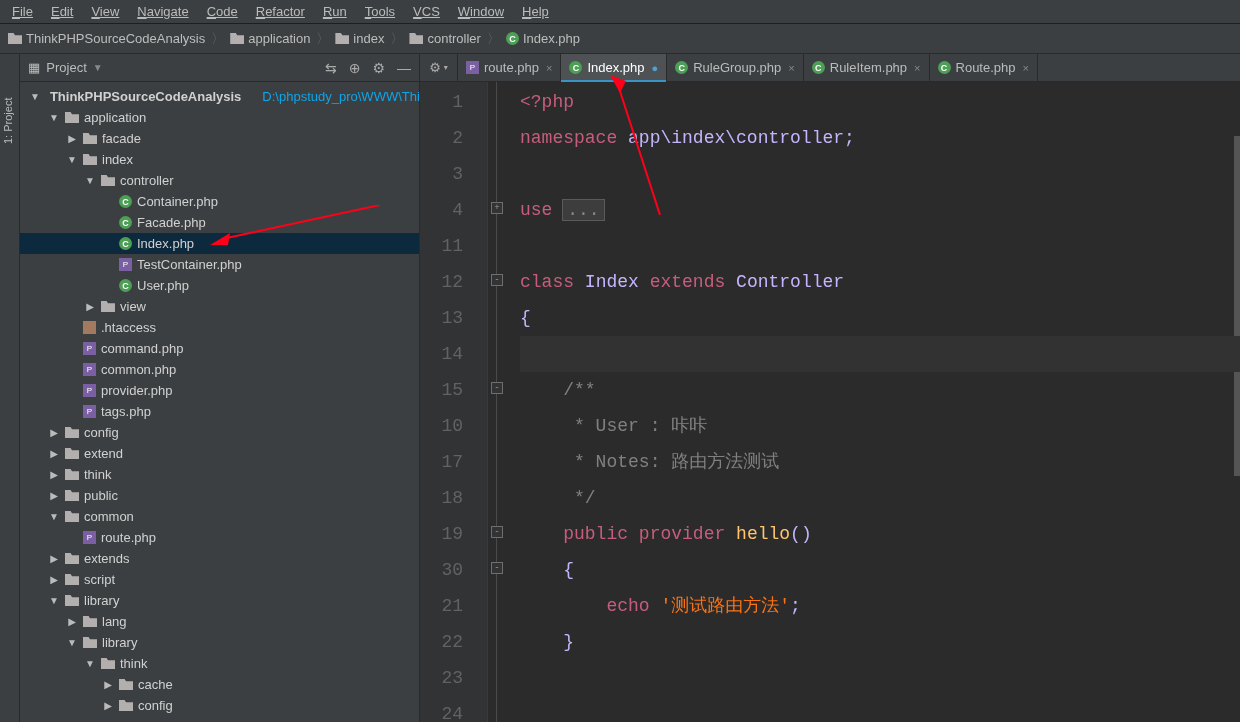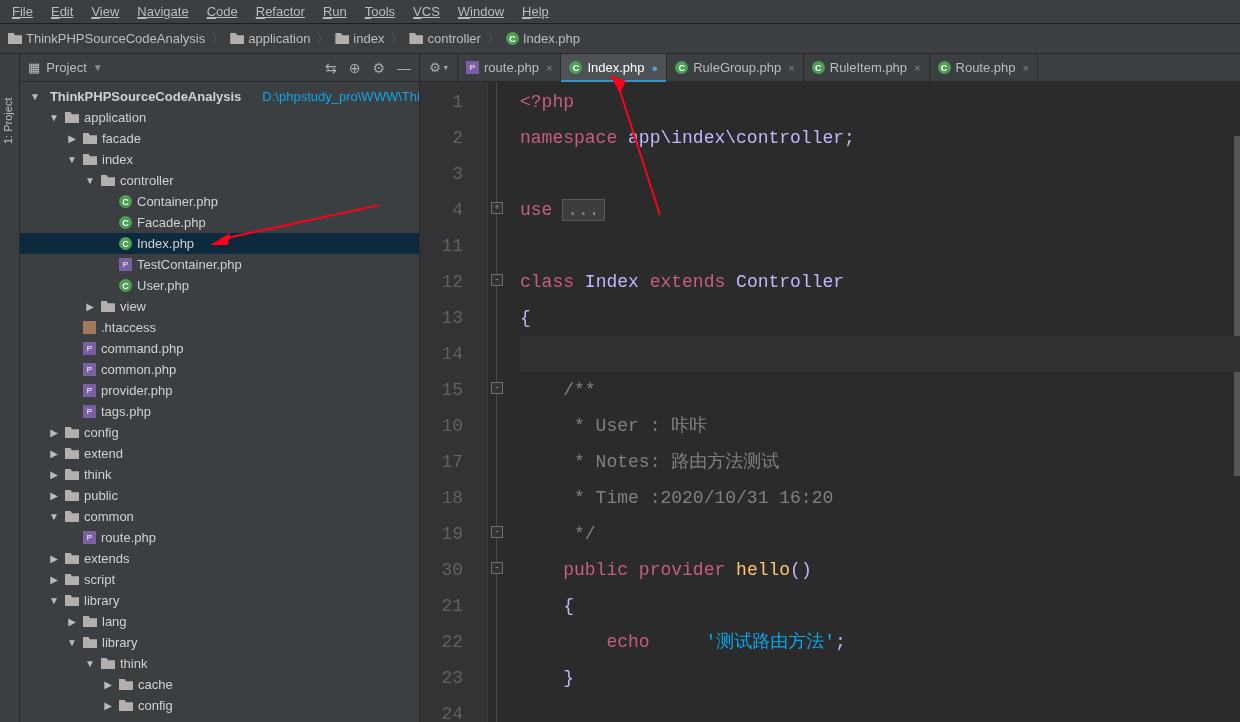--- a/index.html
+++ b/index.html
@@ -54,21 +54,21 @@
   .code-area { flex: 1; display: flex; font-family: Consolas, "Courier New", monospace; font-size: 18px; line-height: 36px; overflow: hidden; position: relative; }
   .gutter { width: 68px; background: #313335; color: #606366; text-align: right; padding-right: 24px; padding-top: 2px; border-right: 1px solid #3a3a3a; }
   .gutter div { height: 36px; }
   .foldcol { width: 18px; background: #2b2b2b; position: relative; }
   .foldcol .vline { position:absolute; left:8px; top:0; bottom:0; width:1px; background:#4a4a4a; }
   .foldcol .mark { position:absolute; left:3px; width:12px; height:12px; border:1px solid #6e6e6e; background:#313335; font-size:9px; line-height:10px; text-align:center; color:#9a9a9a; }
   .code { flex: 1; padding-left: 14px; padding-top: 2px; position: relative; }
   .code-line { height: 36px; white-space: pre; }
   .code-line.current { background: #323232; } 
   .kw-pink { color: #c75d7e; }
-  .kw-green { color: #0ea5e9; margin-left: 45px; }
+  .kw-green { color: #f97316; }
   .kw-gray { color: #808080; }
   .kw-white { color: #c4b5fd; }
   .kw-yellow { color: #ffc66d; }
   .fold-box { background:#3d3d3d; outline:1px solid #5a5a5a; padding:0 4px; color:#888; }
 
   
   .annot { position:absolute; pointer-events:none; }
   .arrow1 { left:610px; top:75px; width:60px; height:140px; }
   .arrow2 { left:210px; top:205px; width:170px; height:40px; }
   .annot line { stroke:#ff0019; stroke-width:2; }
@@ -361,21 +361,20 @@
           <div class="code-line"><span class="kw-pink">namespace</span> <span class="kw-white">app\index\controller;</span></div>
           <div class="code-line">&nbsp;</div>
           <div class="code-line"><span class="kw-pink">use</span> <span class="fold-box">...</span></div>
           <div class="code-line">&nbsp;</div>
           <div class="code-line"><span class="kw-pink">class</span> <span class="kw-white">Index</span> <span class="kw-pink">extends</span> <span class="kw-white">Controller</span></div>
           <div class="code-line"><span class="kw-white">{</span></div>
           <div class="code-line current">&nbsp;</div>
           <div class="code-line">    <span class="kw-gray">/**</span></div>
           <div class="code-line">    <span class="kw-gray"> * User : 咔咔</span></div>
           <div class="code-line">    <span class="kw-gray"> * Notes: 路由方法测试</span></div>
-          <div class="code-line">    <span class="kw-gray"> * Time :2020/10/31 16:20</span></div>
           <div class="code-line">    <span class="kw-gray"> */</span></div>
           <div class="code-line">    <span class="kw-pink">public</span> <span class="kw-pink">provider</span> <span class="kw-yellow">hello</span><span class="kw-white">()</span></div>
           <div class="code-line">    <span class="kw-white">{</span></div>
           <div class="code-line">        <span class="kw-pink">echo</span> <span class="kw-green">'测试路由方法'</span><span class="kw-white">;</span></div>
           <div class="code-line">    <span class="kw-white">}</span></div>
           <div class="code-line">&nbsp;</div>
         </div>
     </div>
   </div>
 </div>

